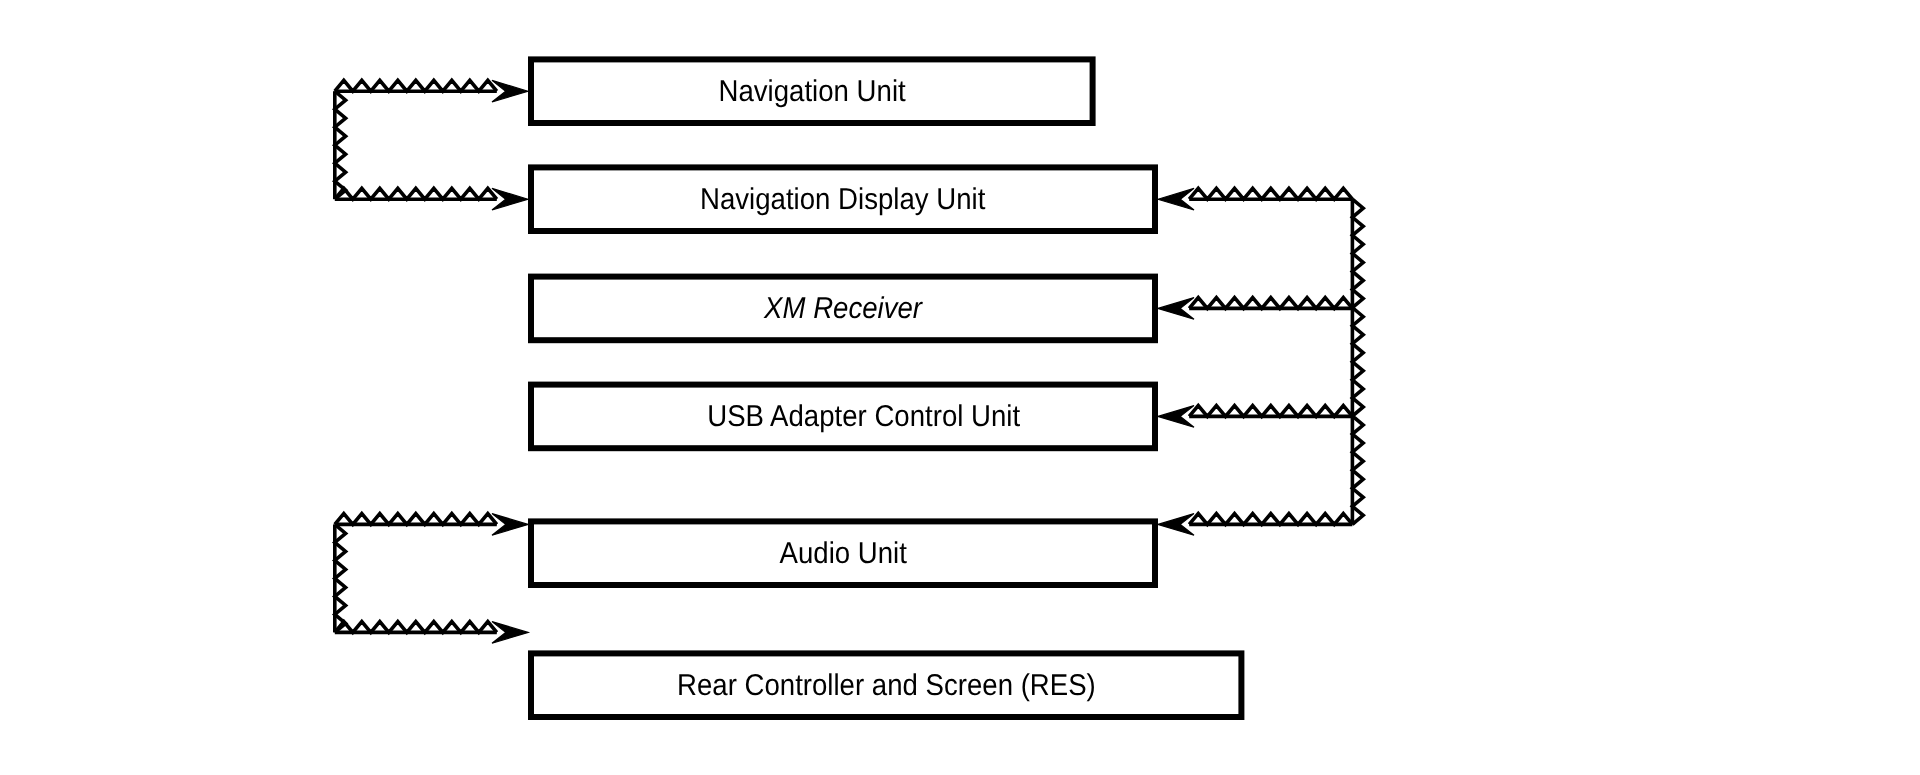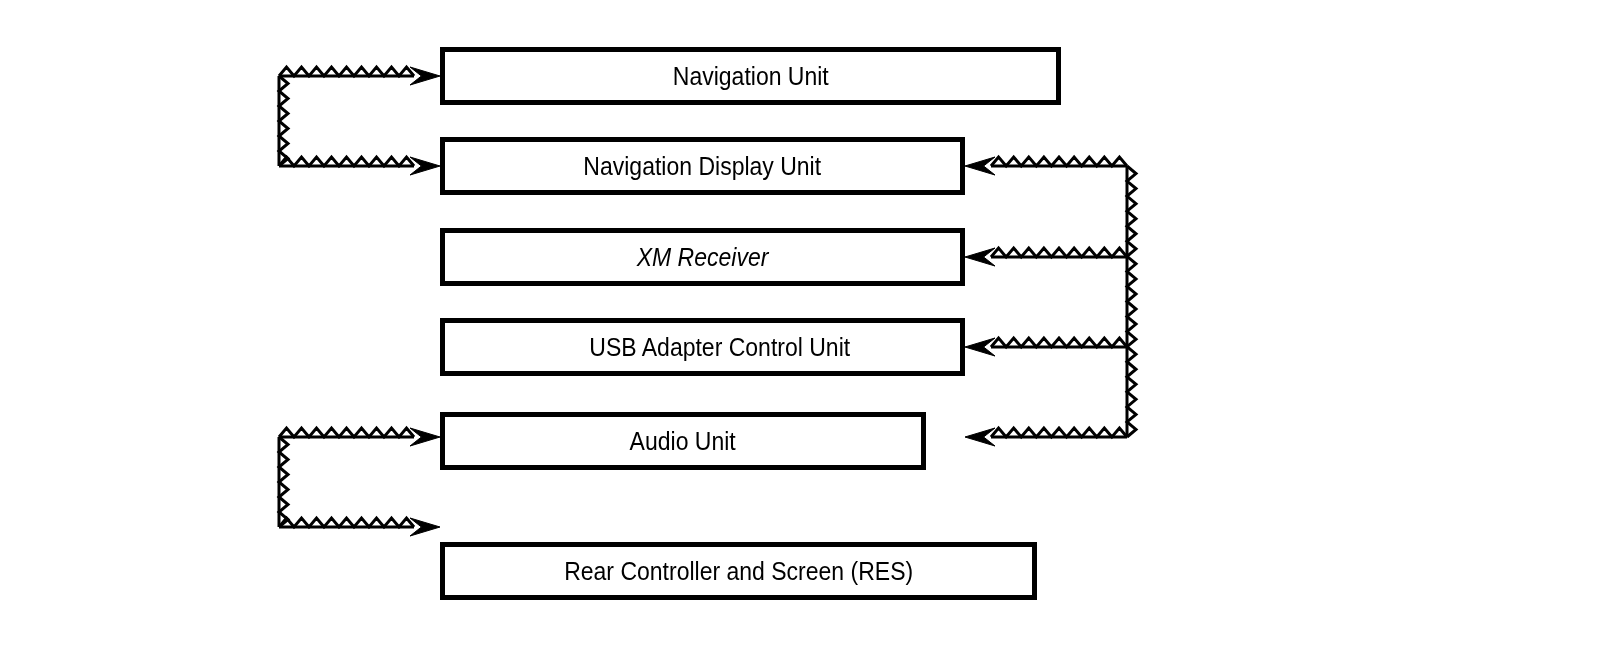--- a/index.html
+++ b/index.html
@@ -79,32 +79,32 @@
       <line x1="1127" y1="257" x2="991" y2="257" stroke="#000000" stroke-width="3" stroke-linecap="butt"></line>
       <path d="M 965 257 L 995 248 L 983.6 257 L 995 266 Z" fill="#000000" stroke="#000000" stroke-width="1" stroke-linejoin="miter"></path>
       <path d="M 1127 347 L 1119.44 338.00 L 1111.89 347.00 L 1104.33 338.00 L 1096.78 347.00 L 1089.22 338.00 L 1081.67 347.00 L 1074.11 338.00 L 1066.56 347.00 L 1059.00 338.00 L 1051.44 347.00 L 1043.89 338.00 L 1036.33 347.00 L 1028.78 338.00 L 1021.22 347.00 L 1013.67 338.00 L 1006.11 347.00 L 998.56 338.00 L 991.00 347.00" fill="none" stroke="#000000" stroke-width="3" stroke-linejoin="miter" stroke-linecap="butt"></path>
       <line x1="1127" y1="347" x2="991" y2="347" stroke="#000000" stroke-width="3" stroke-linecap="butt"></line>
       <path d="M 965 347 L 995 338 L 983.6 347 L 995 356 Z" fill="#000000" stroke="#000000" stroke-width="1" stroke-linejoin="miter"></path>
       <path d="M 1127 437 L 1119.44 428.00 L 1111.89 437.00 L 1104.33 428.00 L 1096.78 437.00 L 1089.22 428.00 L 1081.67 437.00 L 1074.11 428.00 L 1066.56 437.00 L 1059.00 428.00 L 1051.44 437.00 L 1043.89 428.00 L 1036.33 437.00 L 1028.78 428.00 L 1021.22 437.00 L 1013.67 428.00 L 1006.11 437.00 L 998.56 428.00 L 991.00 437.00" fill="none" stroke="#000000" stroke-width="3" stroke-linejoin="miter" stroke-linecap="butt"></path>
       <line x1="1127" y1="437" x2="991" y2="437" stroke="#000000" stroke-width="3" stroke-linecap="butt"></line>
       <path d="M 965 437 L 995 428 L 983.6 437 L 995 446 Z" fill="#000000" stroke="#000000" stroke-width="1" stroke-linejoin="miter"></path>
     </svg>
   <div id="nodes-layer">
-      <div class="node-box" style="left: 440px; top: 47px; width: 621px; height: 58px;">
+      <div class="node-box" style="left: 440px; top: 47px; width: 473px; height: 58px;">
         <span class="node-label">Navigation Unit</span>
       </div>
       <div class="node-box" style="left: 440px; top: 137px; width: 525px; height: 58px; justify-content: center;">
         <span class="node-label">Navigation Display Unit</span>
       </div>
       <div class="node-box" style="left: 440px; top: 228px; width: 525px; height: 58px; font-style: italic;">
         <span class="node-label">XM Receiver</span>
       </div>
       <div class="node-box" style="left: 440px; top: 318px; width: 525px; height: 58px; padding-left: 34px;">
         <span class="node-label">USB Adapter Control Unit</span>
       </div>
-      <div class="node-box" style="left: 440px; top: 412px; width: 486px; height: 58px;">
+      <div class="node-box" style="left: 440px; top: 432px; width: 525px; height: 58px;">
         <span class="node-label">Audio Unit</span>
       </div>
       <div class="node-box" style="left: 440px; top: 498px; width: 597px; height: 58px; margin-top: 44px;">
         <span class="node-label">Rear Controller and Screen (RES)</span>
       </div>
     </div>
 </div>
 
 </body></html>

